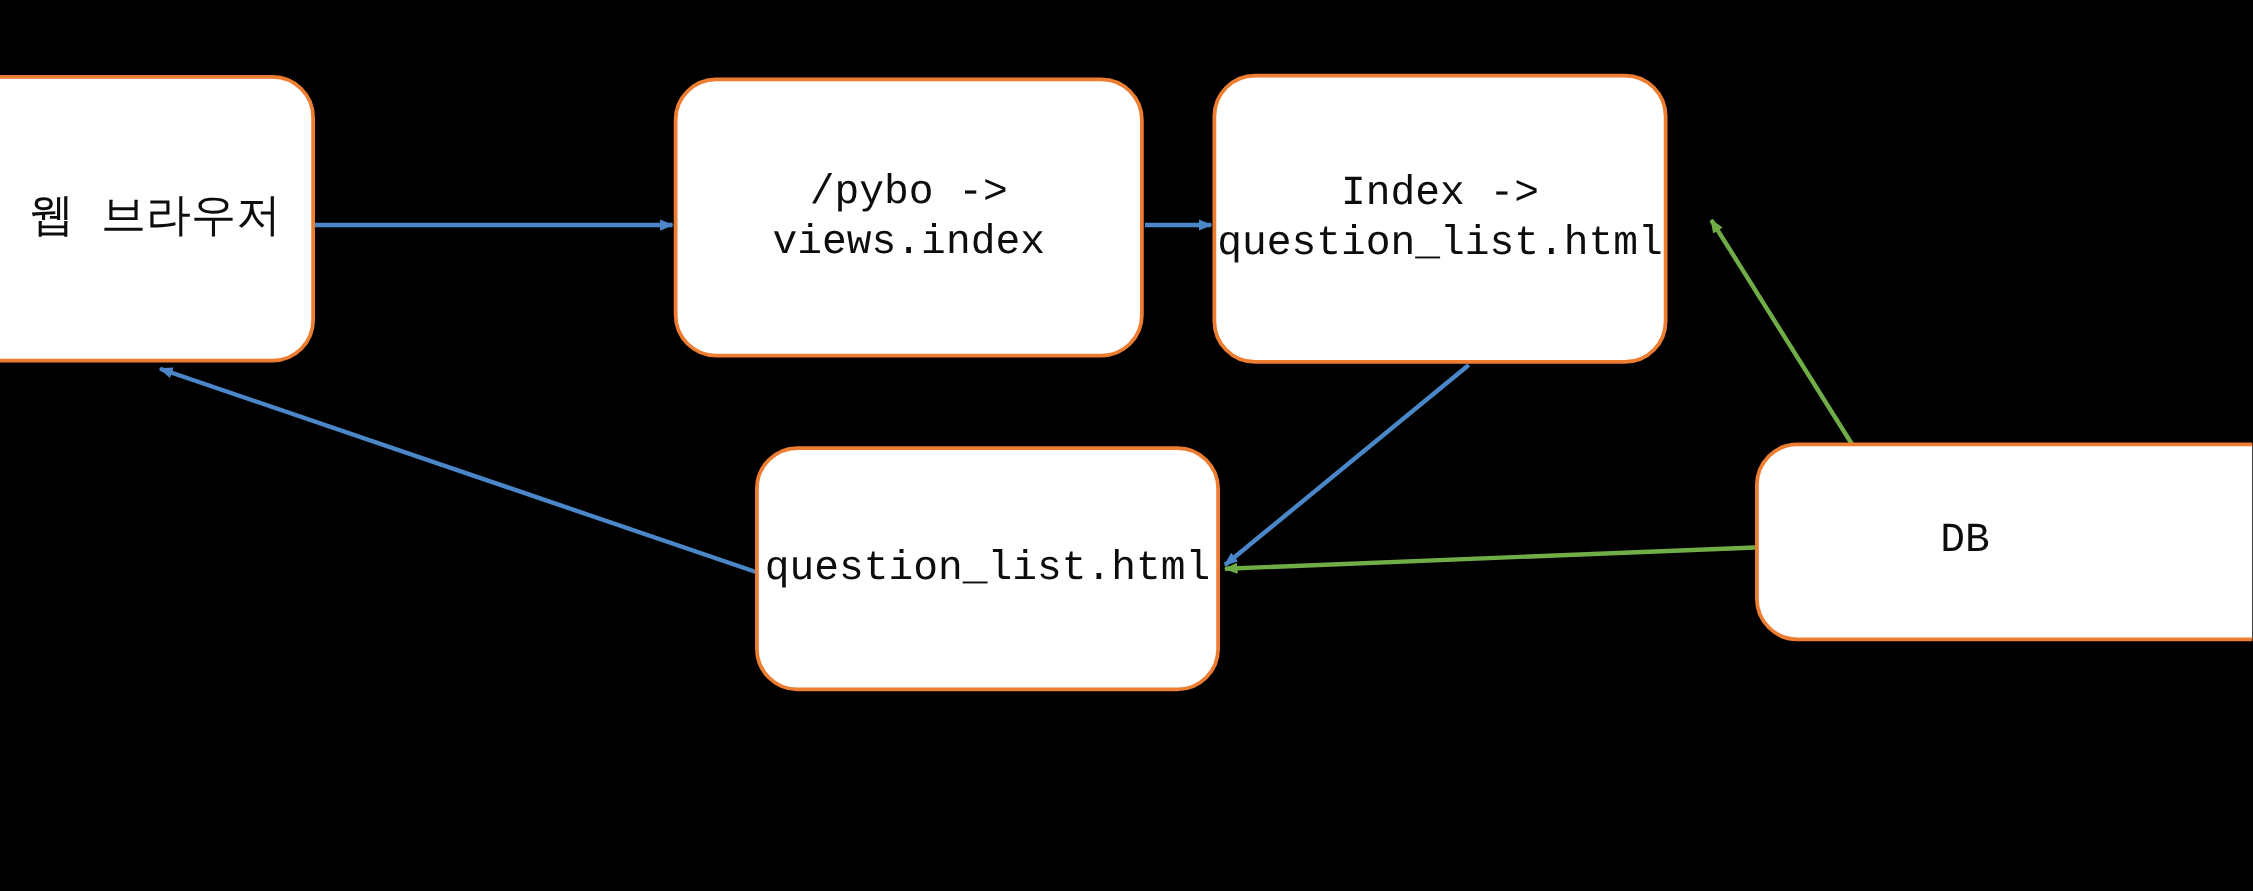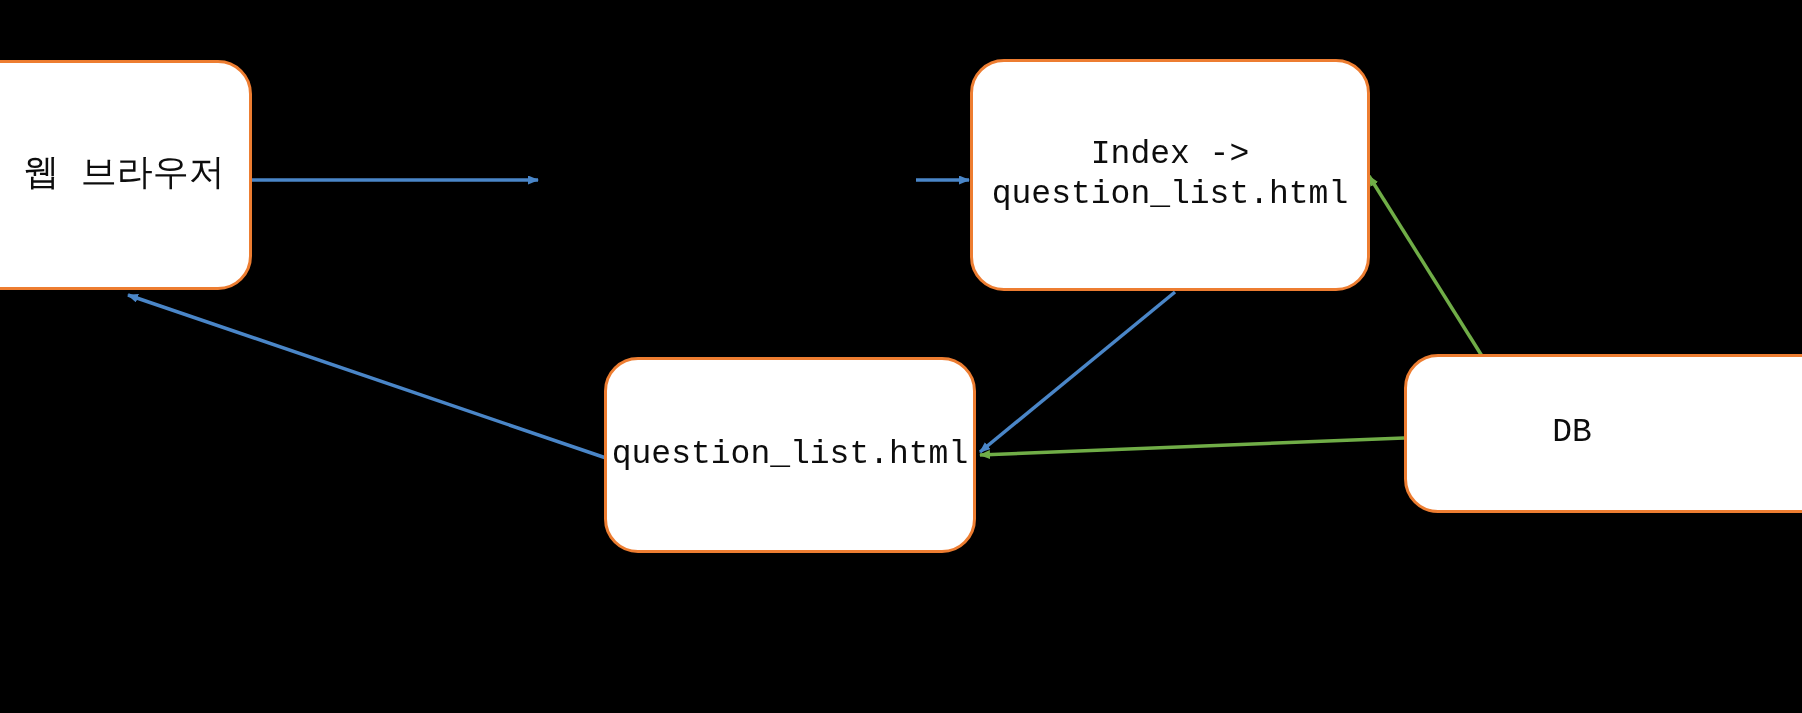--- a/index.html
+++ b/index.html
@@ -54,21 +54,21 @@
   #node-view {
     left: 539px;
     top: 62px;
     width: 376px;
     height: 224px;
     font-size: 33px;
   }
   #node-template-ref {
     left: 970px;
     top: 59px;
-    width: 400px;
+    width: 364px;
     height: 232px;
     font-size: 33px;
   }
   #node-question-list {
     left: 604px;
     top: 357px;
     width: 372px;
     height: 196px;
     font-size: 33px;
   }
@@ -106,20 +106,23 @@
 
     <line x1="1482" y1="356" x2="1369" y2="176" stroke="#70AD47" stroke-width="3.5" marker-end="url(#arrow-green)"></line>
 
     <line x1="1404" y1="438" x2="980" y2="455" stroke="#70AD47" stroke-width="3.5" marker-end="url(#arrow-green)"></line>
   </svg>
 
   <div class="node" id="node-browser">
     <span class="node-label">웹 브라우저</span>
   </div>
 
+  <div class="node" id="node-view">
+    <span class="node-label">/pybo -&gt; views.index</span>
+  </div>
 
   <div class="node" id="node-template-ref">
     <span class="node-label">Index -&gt;
 question_list.html</span>
   </div>
 
   <div class="node" id="node-question-list">
     <span class="node-label">question_list.html</span>
   </div>
 

